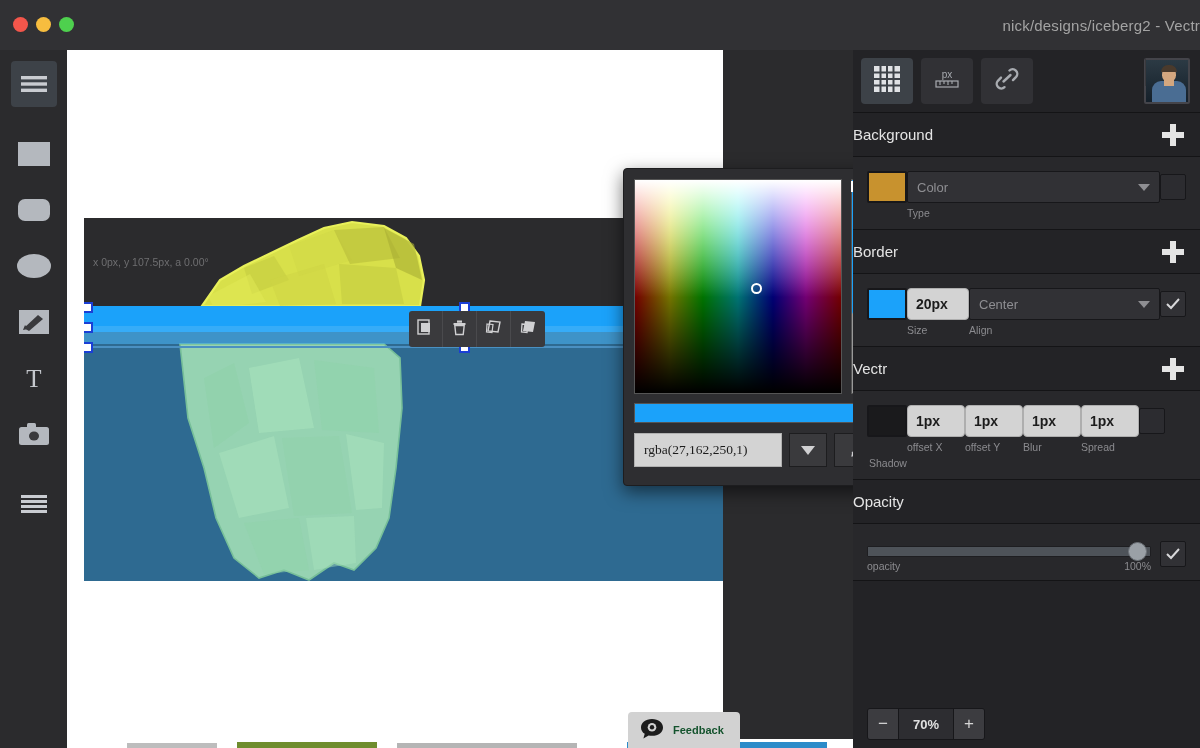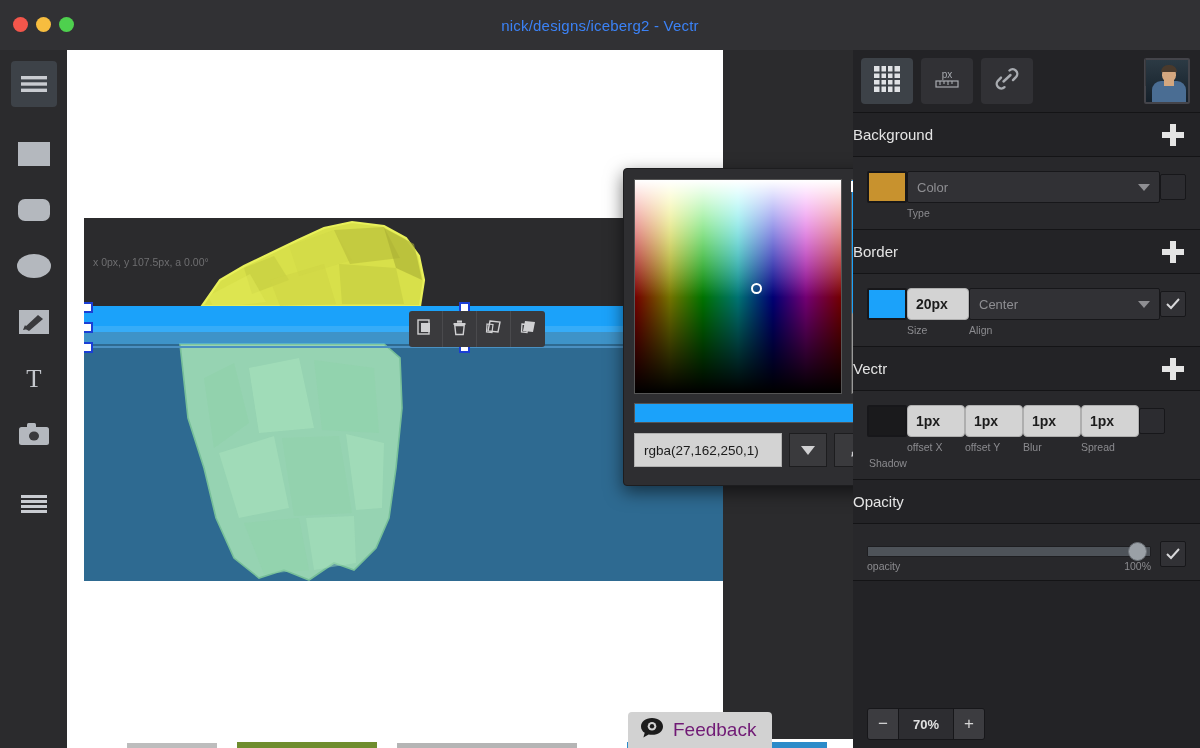--- a/index.html
+++ b/index.html
@@ -16,21 +16,21 @@
     position: absolute; left: 0; top: 0; width: 1200px; height: 50px;
     background: #313134;
     display: flex; align-items: center;
   }
   .traffic { position: absolute; left: 13px; top: 17px; display: flex; gap: 8px; }
   .light { width: 15px; height: 15px; border-radius: 50%; }
   .light.red { background: #f3564b; }
   .light.yellow { background: #f7bd3f; }
   .light.green { background: #4ed04e; }
   .title-text {
-    width: 100%; text-align: center; color: #3b82f6;
+    width: 100%; text-align: right; color: #a3a3a3;
     font-size: 15px; letter-spacing: .2px;
   }
 
   
   .left-tools {
     position: absolute; left: 0; top: 50px; width: 67px; height: 698px;
     background: #2b2b2d;
     display: flex; flex-direction: column; align-items: center;
     padding-top: 11px;
   }
@@ -129,40 +129,40 @@
     border: 1px solid #555; background: #1ba2fa;
   }
   .alpha-thumb {
     position: absolute; right: 1px; top: -1px; width: 9px; height: 20px;
     border: 2px solid #ffffff; background: #1ba2fa;
   }
   .picker-bottom { margin-top: 10px; display: flex; align-items: stretch; gap: 7px; }
   .picker-input {
     flex: 1; height: 34px; background: #d3d3d3; border: 1px solid #b0b0b0;
     color: #1c1c1c; font-size: 13.5px; display: flex; align-items: center;
-    padding: 0 9px; font-family: Liberation Sans, sans-serif;
+    padding: 0 9px; font-family: Liberation Serif, serif;
   }
   .picker-caret {
     width: 38px; background: #3a3a3d; border: 1px solid #1d1d1f;
     display: flex; align-items: center; justify-content: center; cursor: pointer;
   }
   .picker-eye {
     width: 50px; background: #3a3a3d; border: 1px solid #1d1d1f;
     display: flex; align-items: center; justify-content: center; cursor: pointer;
   }
 
   
   .feedback {
     position: absolute; left: 628px; top: 712px;
     background: #d2d2d2; border-radius: 4px 4px 0 0;
     height: 36px; padding: 0 16px 0 12px;
     display: flex; align-items: center; gap: 9px;
     cursor: pointer;
   }
-  .feedback span { color: #701a75; font-size: 19px; }
+  .feedback span { color: #14532d; font-size: 11px; font-weight: bold; }
 
   
   .bottom-peek {
     position: absolute; left: 67px; top: 739px; width: 786px; height: 9px;
     background: #ffffff; overflow: hidden;
   }
   .peek-a { position:absolute; left:60px; top:4px; width:90px; height:5px; background:#bdbdbd; }
   .peek-b { position:absolute; left:170px; top:3px; width:140px; height:6px; background:#6f8d2e; }
   .peek-c { position:absolute; left:330px; top:4px; width:180px; height:5px; background:#b5b5b5; }
   .peek-d { position:absolute; left:560px; top:3px; width:200px; height:6px; background:#2b8bc9; }

